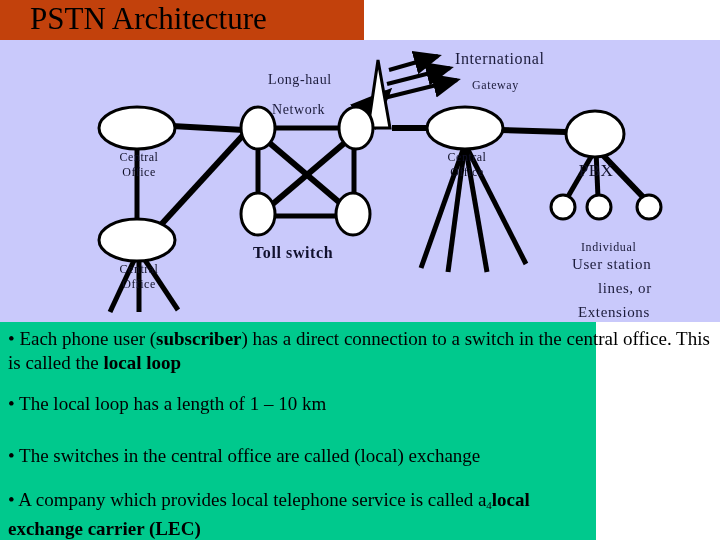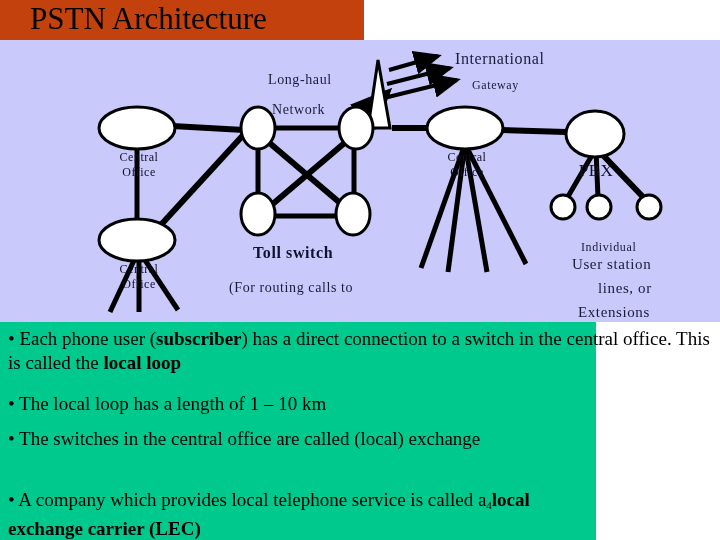--- a/index.html
+++ b/index.html
@@ -101,21 +101,21 @@
     position: absolute;
     left: 8px;
     width: 706px;
     font-size: 19px;
     line-height: 24px;
     color: #000000;
     font-family: "Liberation Serif", "DejaVu Serif", serif;
   }
   #bullet-1 { top: 5px; }
   #bullet-2 { top: 70px; }
-  #bullet-3 { top: 105px; }
+  #bullet-3 { top: 122px; }
   #bullet-4 { top: 166px; text-align: justify; }
   #bullet-4 .cont { text-align: left; }
   b { font-weight: bold; }
   sub { font-size: 11px; vertical-align: -3px; }
 </style>
 </head>
 <body>
 
 <div id="slide">
 
@@ -209,21 +209,20 @@
       <div>Office</div>
     </div>
 
     <div class="node-label" id="lbl-pbx">PBX</div>
 
     <div class="dlabel" id="lbl-longhaul">Long-haul</div>
     <div class="dlabel" id="lbl-network">Network</div>
     <div class="dlabel" id="lbl-intl1">International</div>
     <div class="dlabel" id="lbl-intl2">Gateway</div>
     <div class="dlabel" id="lbl-toll">Toll switch</div>
-    <div class="dlabel" id="lbl-routing1">(For routing calls to</div>
     <div class="dlabel" id="lbl-ind1">Individual</div>
     <div class="dlabel" id="lbl-ind2">User station</div>
     <div class="dlabel" id="lbl-ind3">lines, or</div>
     <div class="dlabel" id="lbl-ind4">Extensions</div>
   </div>
 
   <div id="bullets">
 
     <div class="bullet" id="bullet-1">
       <span>• Each phone user (</span><b>subscriber</b><span>) has a direct connection to a switch in the central office. This is called the </span><b>local loop</b>

